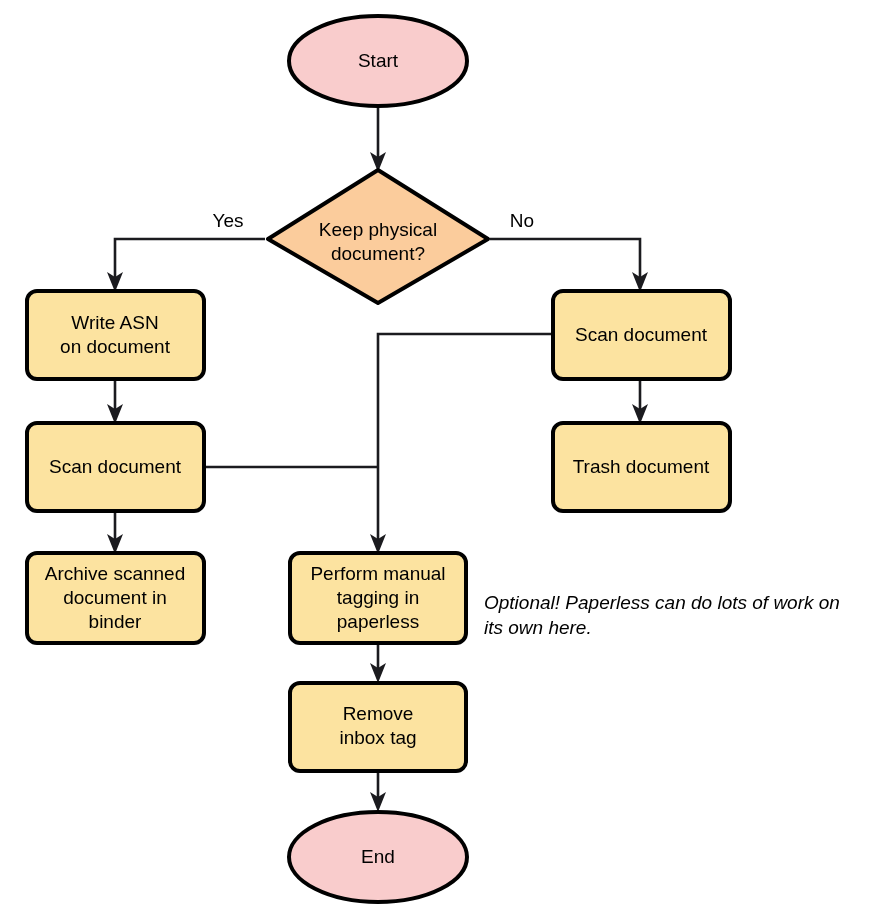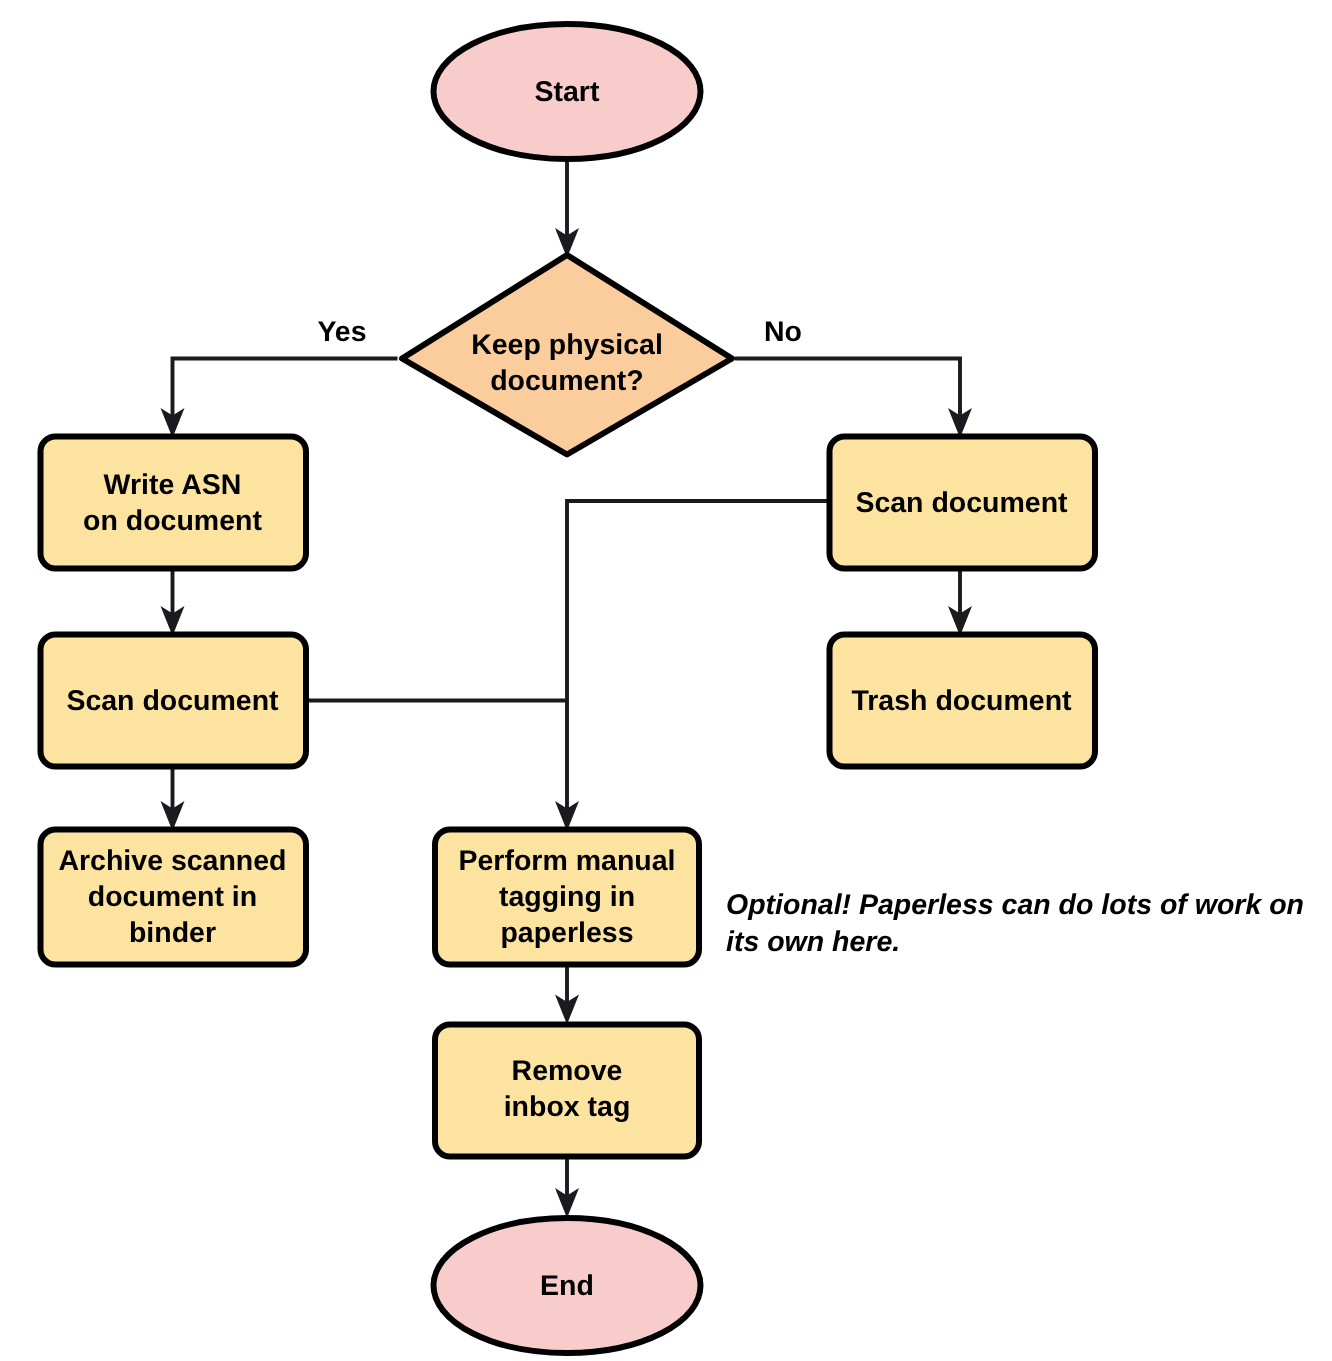--- a/index.html
+++ b/index.html
@@ -10,21 +10,20 @@
   body {
     width: 888px;
     height: 907px;
     font-family: "Liberation Sans", sans-serif;
     overflow: hidden;
   }
   #flowchart-root {
     position: relative;
     width: 888px;
     height: 817px;
-    font-weight: bold;
   }
   svg#flow-svg {
     display: block;
     width: 888px;
     height: 907px;
   }
   .node-shape {
     stroke: #000000;
     stroke-width: 4;
     stroke-linejoin: round;

